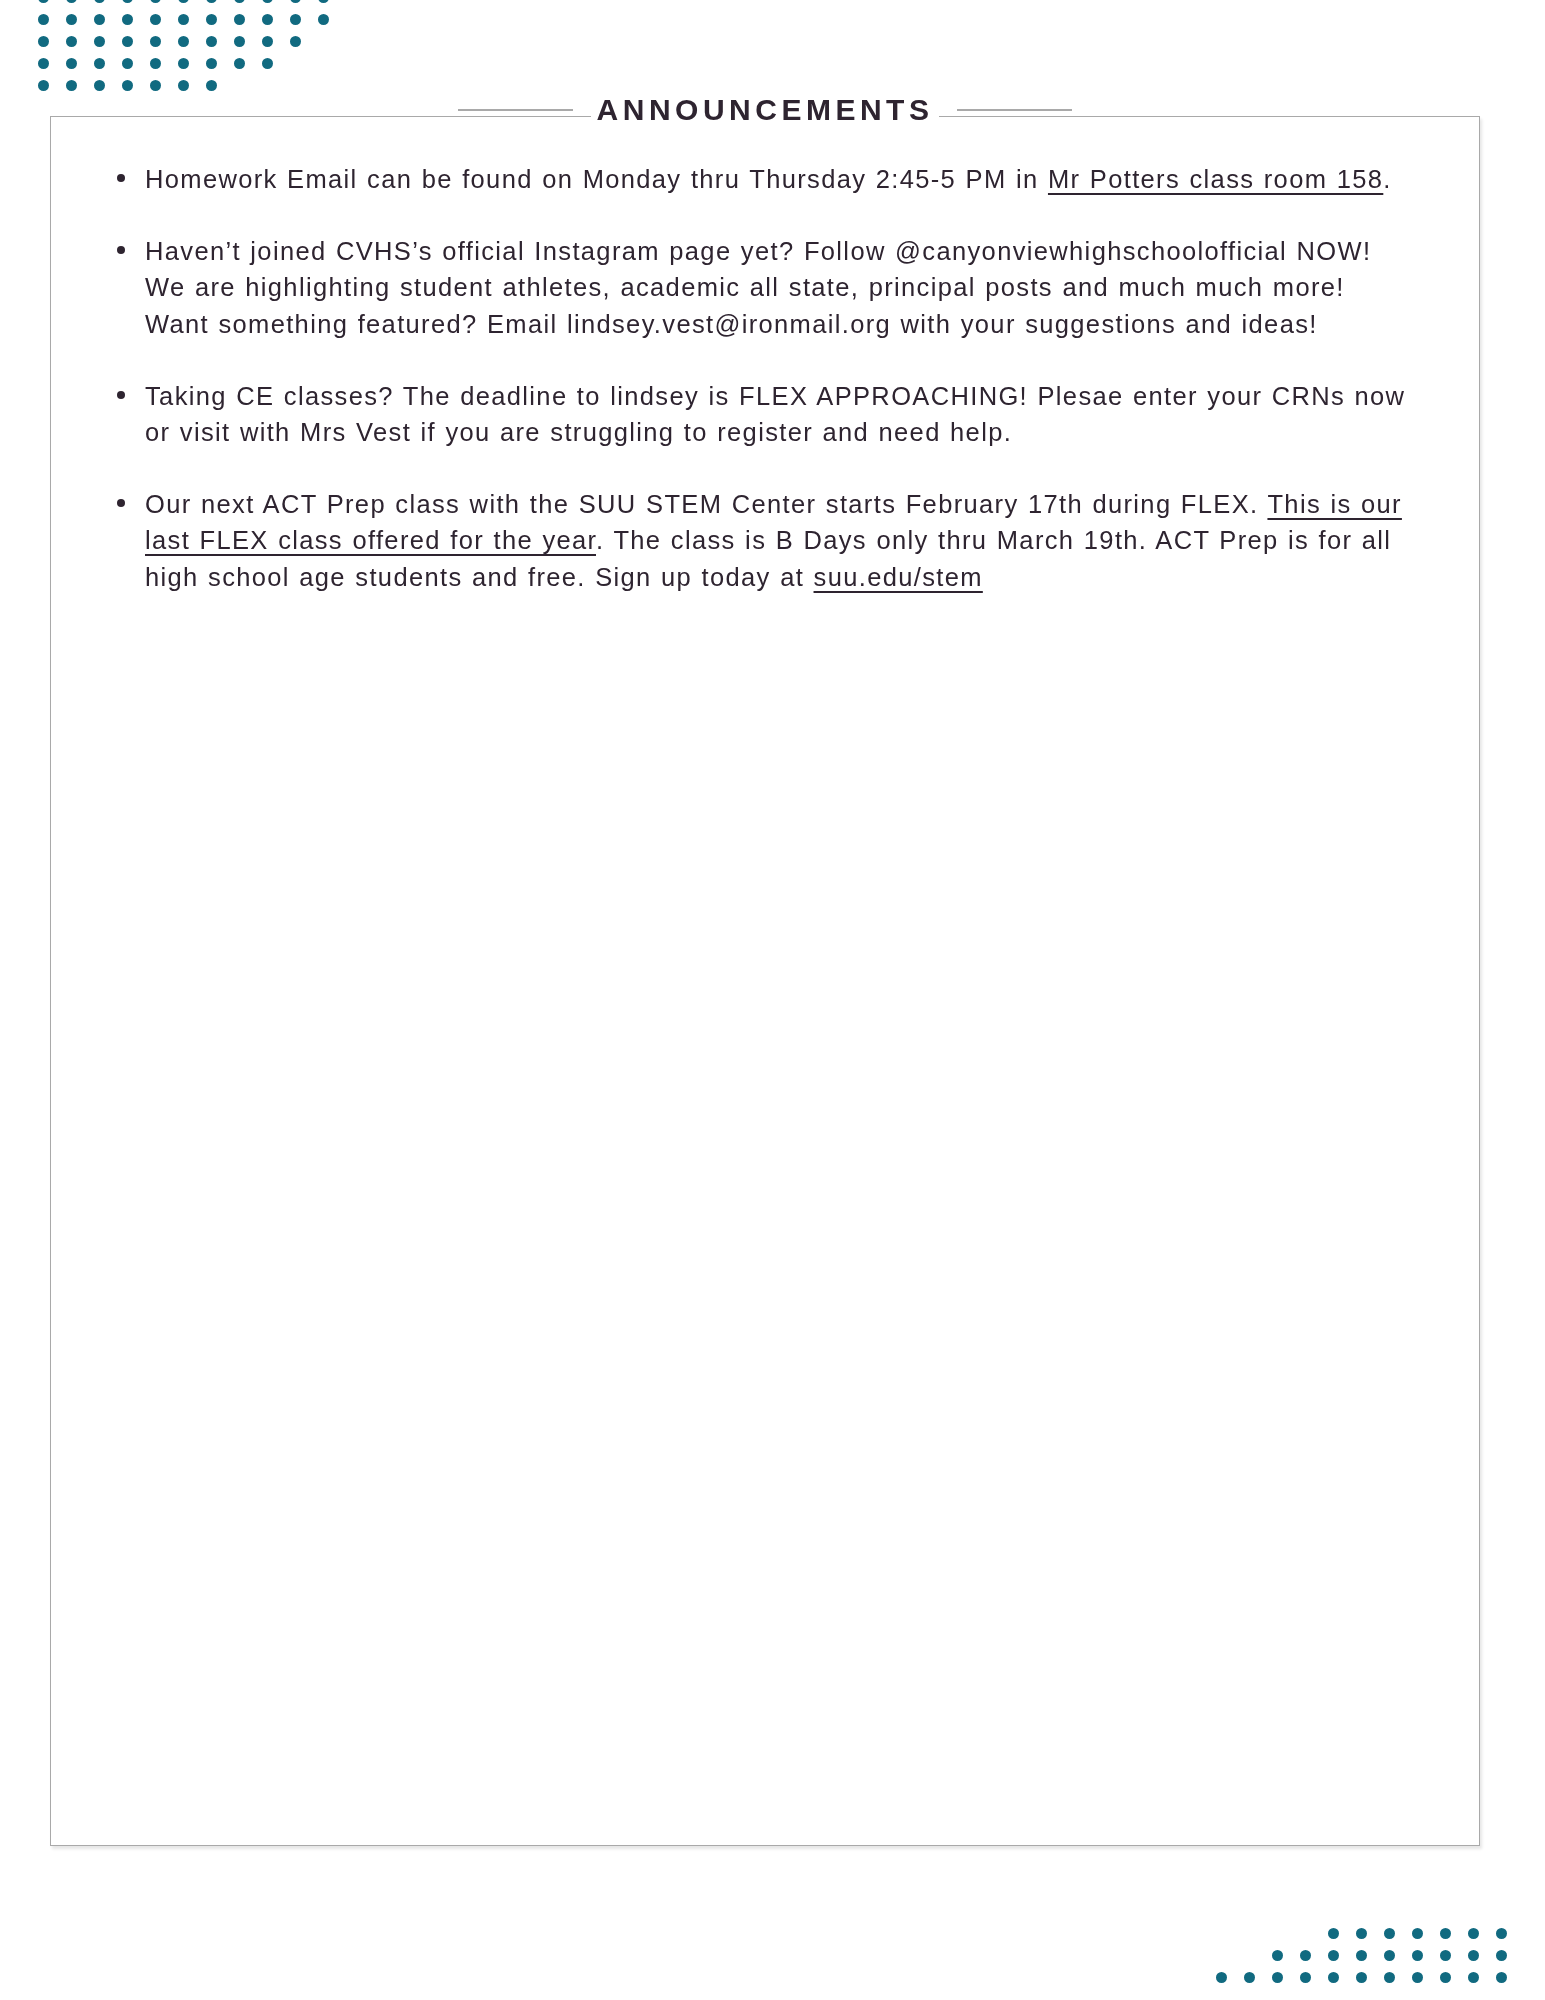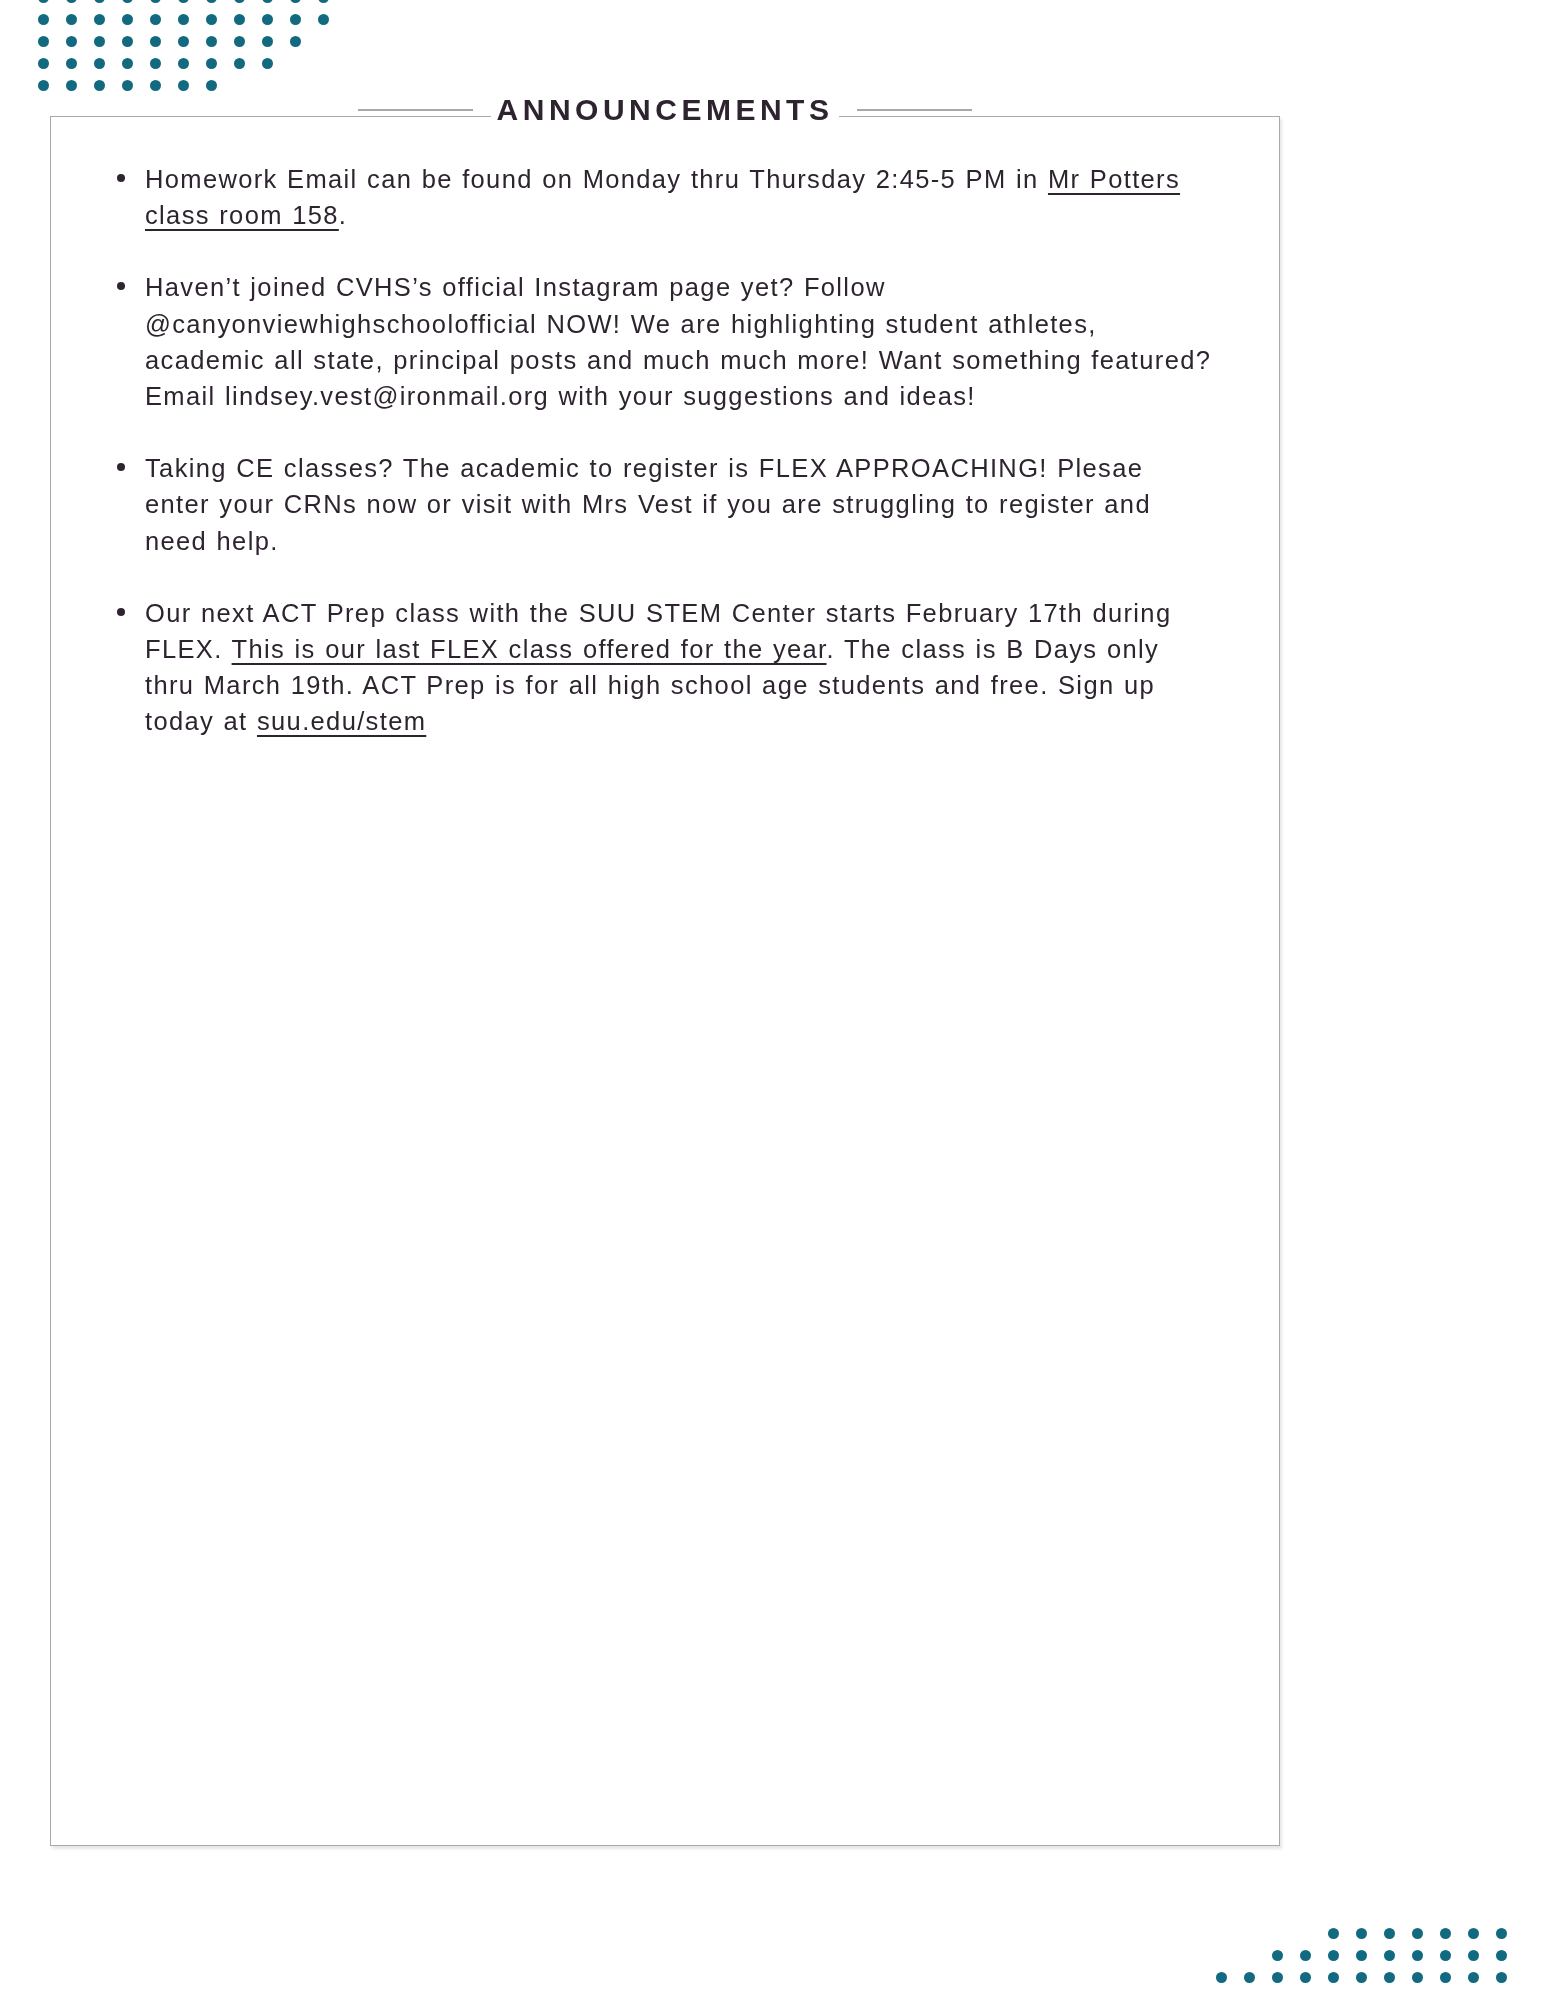--- a/index.html
+++ b/index.html
@@ -47,21 +47,21 @@
     align-items: flex-end;
   }
   #dots-bottom-right .dot-row { justify-content: flex-end; }
   #dots-bottom-right .dot { margin-right: 0; margin-left: 17px; }
 
   
   .panel {
     position: absolute;
     left: 50px;
     top: 116px;
-    width: 1230px;
+    width: 1430px;
     height: 1730px;
     border: 1.5px solid #a9a9a9;
     box-sizing: border-box;
     box-shadow: 2px 3px 3px rgba(0,0,0,0.10);
     background: #ffffff;
   }
 
   .panel-title-wrap {
     position: absolute;
     left: 0;
@@ -190,21 +190,21 @@
 
   <div class="panel-title-wrap">
     <div class="title-rule left"></div>
     <div class="panel-title">ANNOUNCEMENTS</div>
     <div class="title-rule right"></div>
   </div>
 
   <ul class="announcements" id="announcement-list">
       <li class="announce-item"><span class="bullet"></span><span>Homework Email can be found on </span><b>Monday thru Thursday 2:45-5 PM</b><span> in </span><u>Mr Potters class room 158</u><span>.</span></li>
       <li class="announce-item"><span class="bullet"></span><span>Haven’t joined CVHS’s official Instagram page yet? Follow @canyonviewhighschoolofficial NOW! We are highlighting student athletes, academic all state, principal posts and much much more! Want something featured? Email lindsey.vest@ironmail.org with your suggestions and ideas!</span></li>
-      <li class="announce-item"><span class="bullet"></span><span>Taking CE classes? The academic to register is </span><b>FLEX APPROACHING</b><span>! Plesae enter your CRNs now or visit with Mrs Vest if you are struggling to register and need help.</span></li>
+      <li class="announce-item"><span class="bullet"></span><span>Taking CE classes? The deadline to lindsey is </span><b>FLEX APPROACHING</b><span>! Plesae enter your CRNs now or visit with Mrs Vest if you are struggling to register and need help.</span></li>
       <li class="announce-item"><span class="bullet"></span><span>Our next ACT Prep class with the SUU STEM Center starts </span><b>February 17th</b><span> during FLEX. </span><u>This is our last FLEX class offered for the year</u><span>. The class is B Days only thru </span><b>March 19th</b><span>. ACT Prep is for all high school age students and free. Sign up today at </span><u>suu.edu/stem</u></li>
     </ul>
 
 </div>
 
 <div class="dot-grid" id="dots-bottom-right">
     <div class="dot-row">
       <span class="dot" style="background: rgb(17, 106, 128);"></span>
       <span class="dot" style="background: rgb(17, 106, 128);"></span>
       <span class="dot" style="background: rgb(17, 106, 128);"></span>

